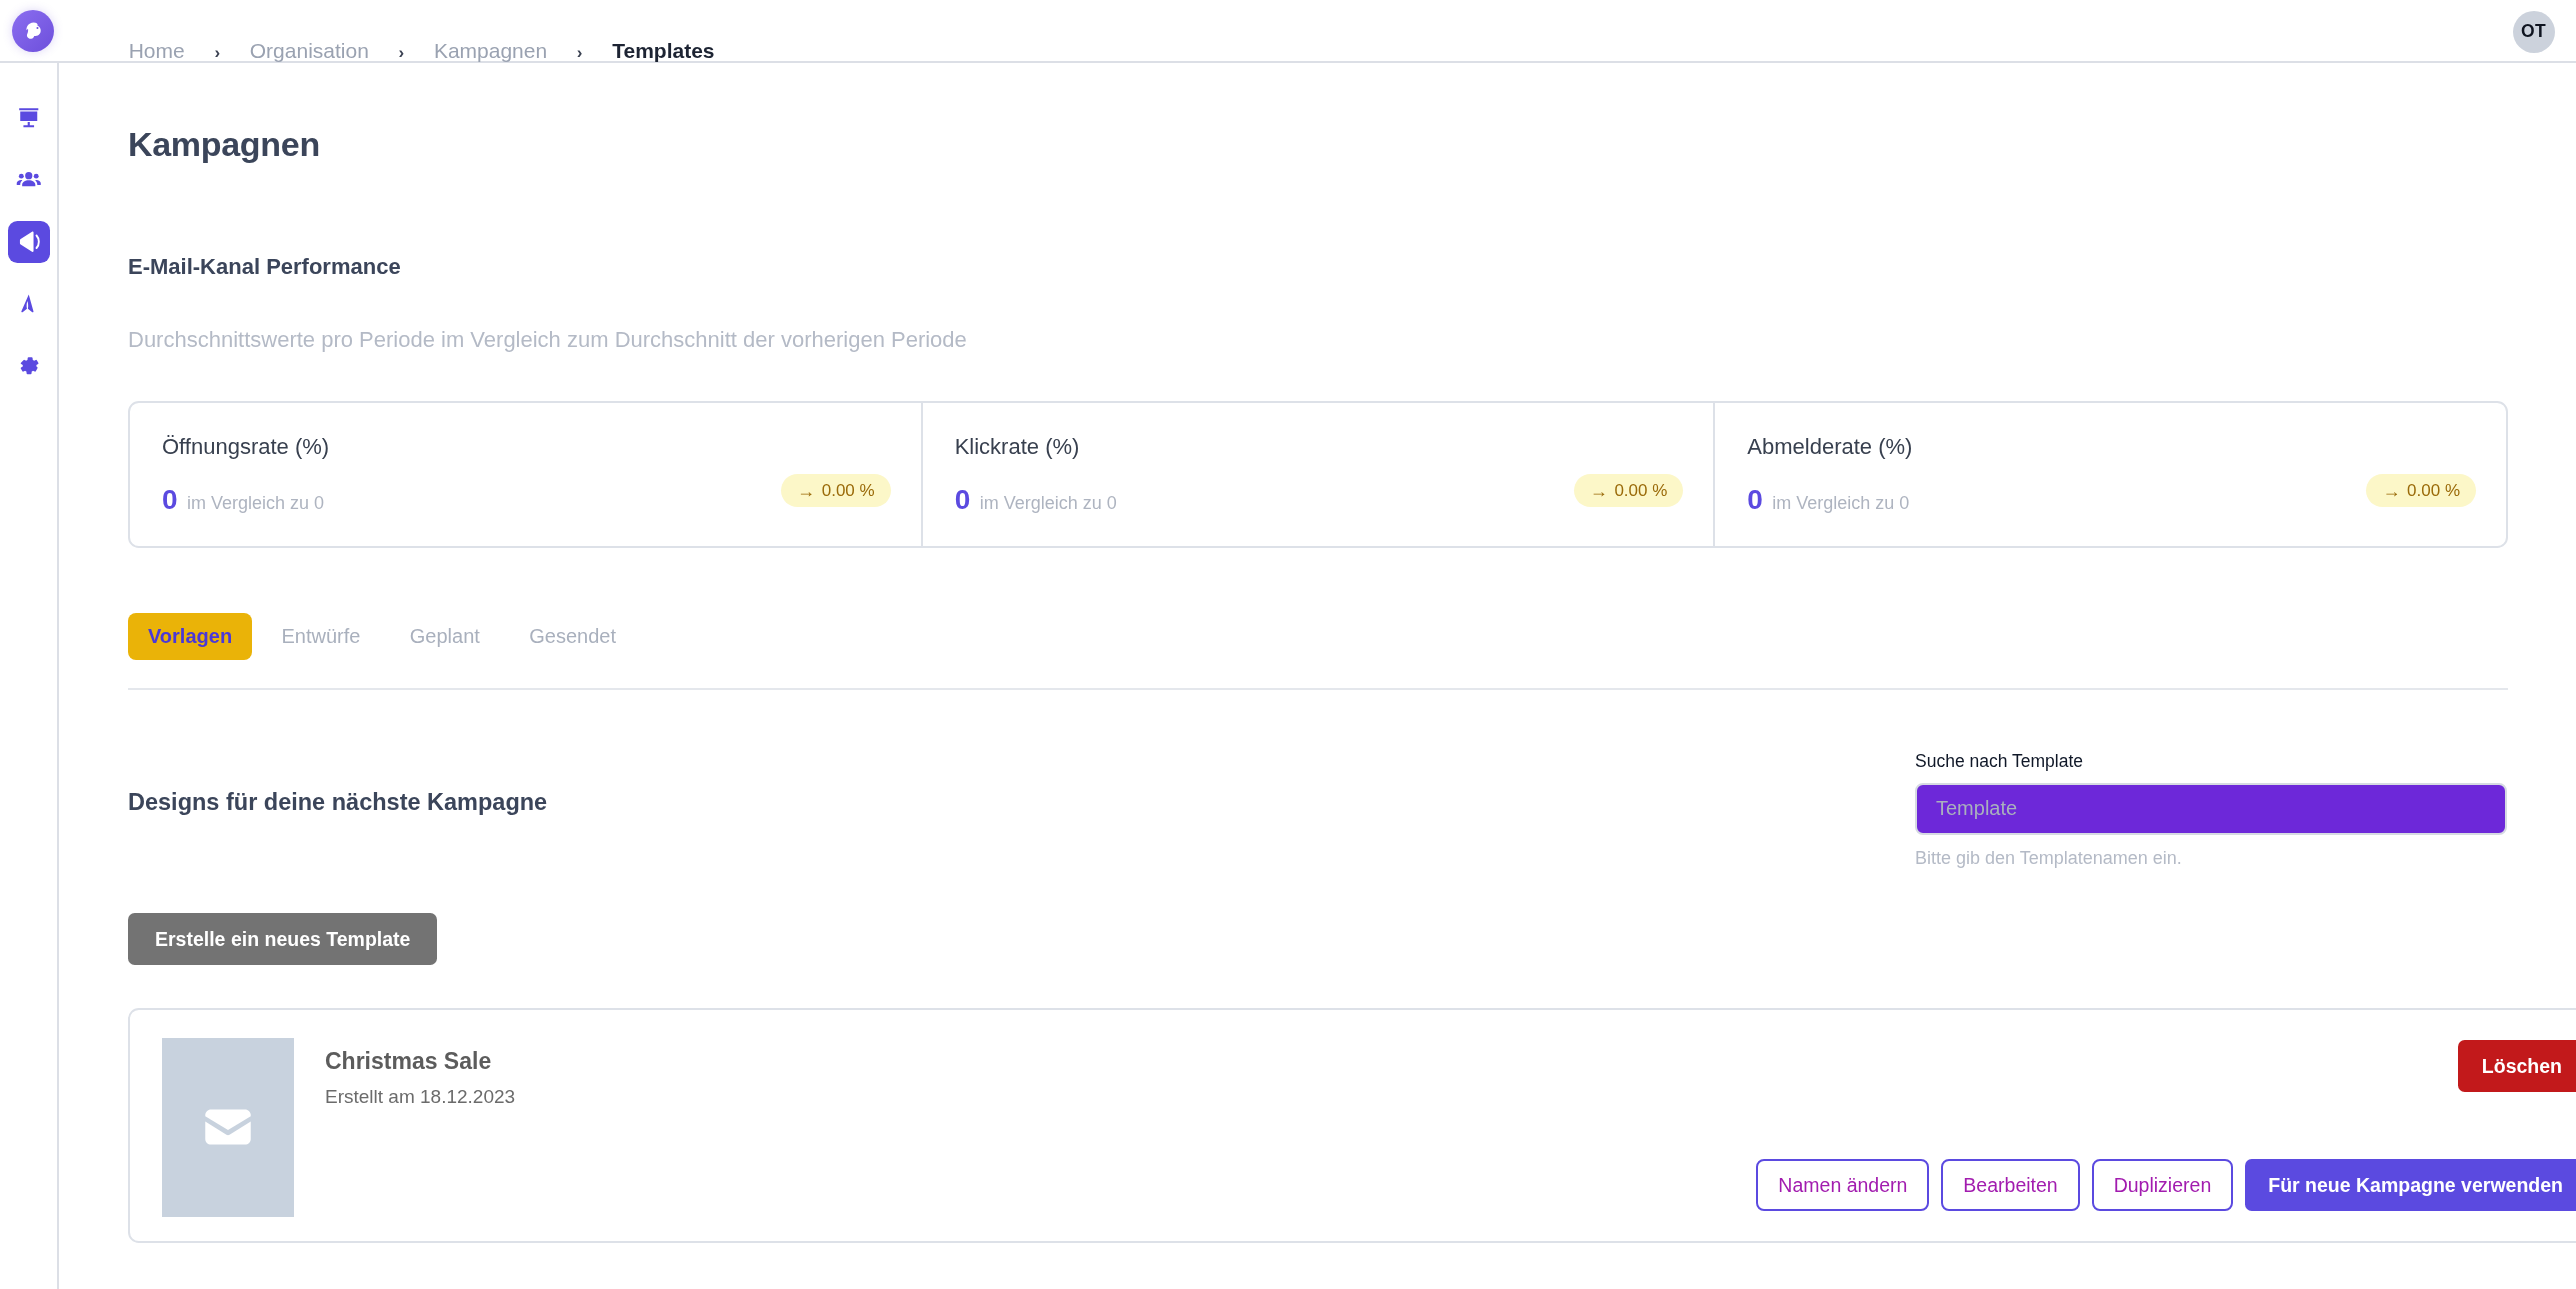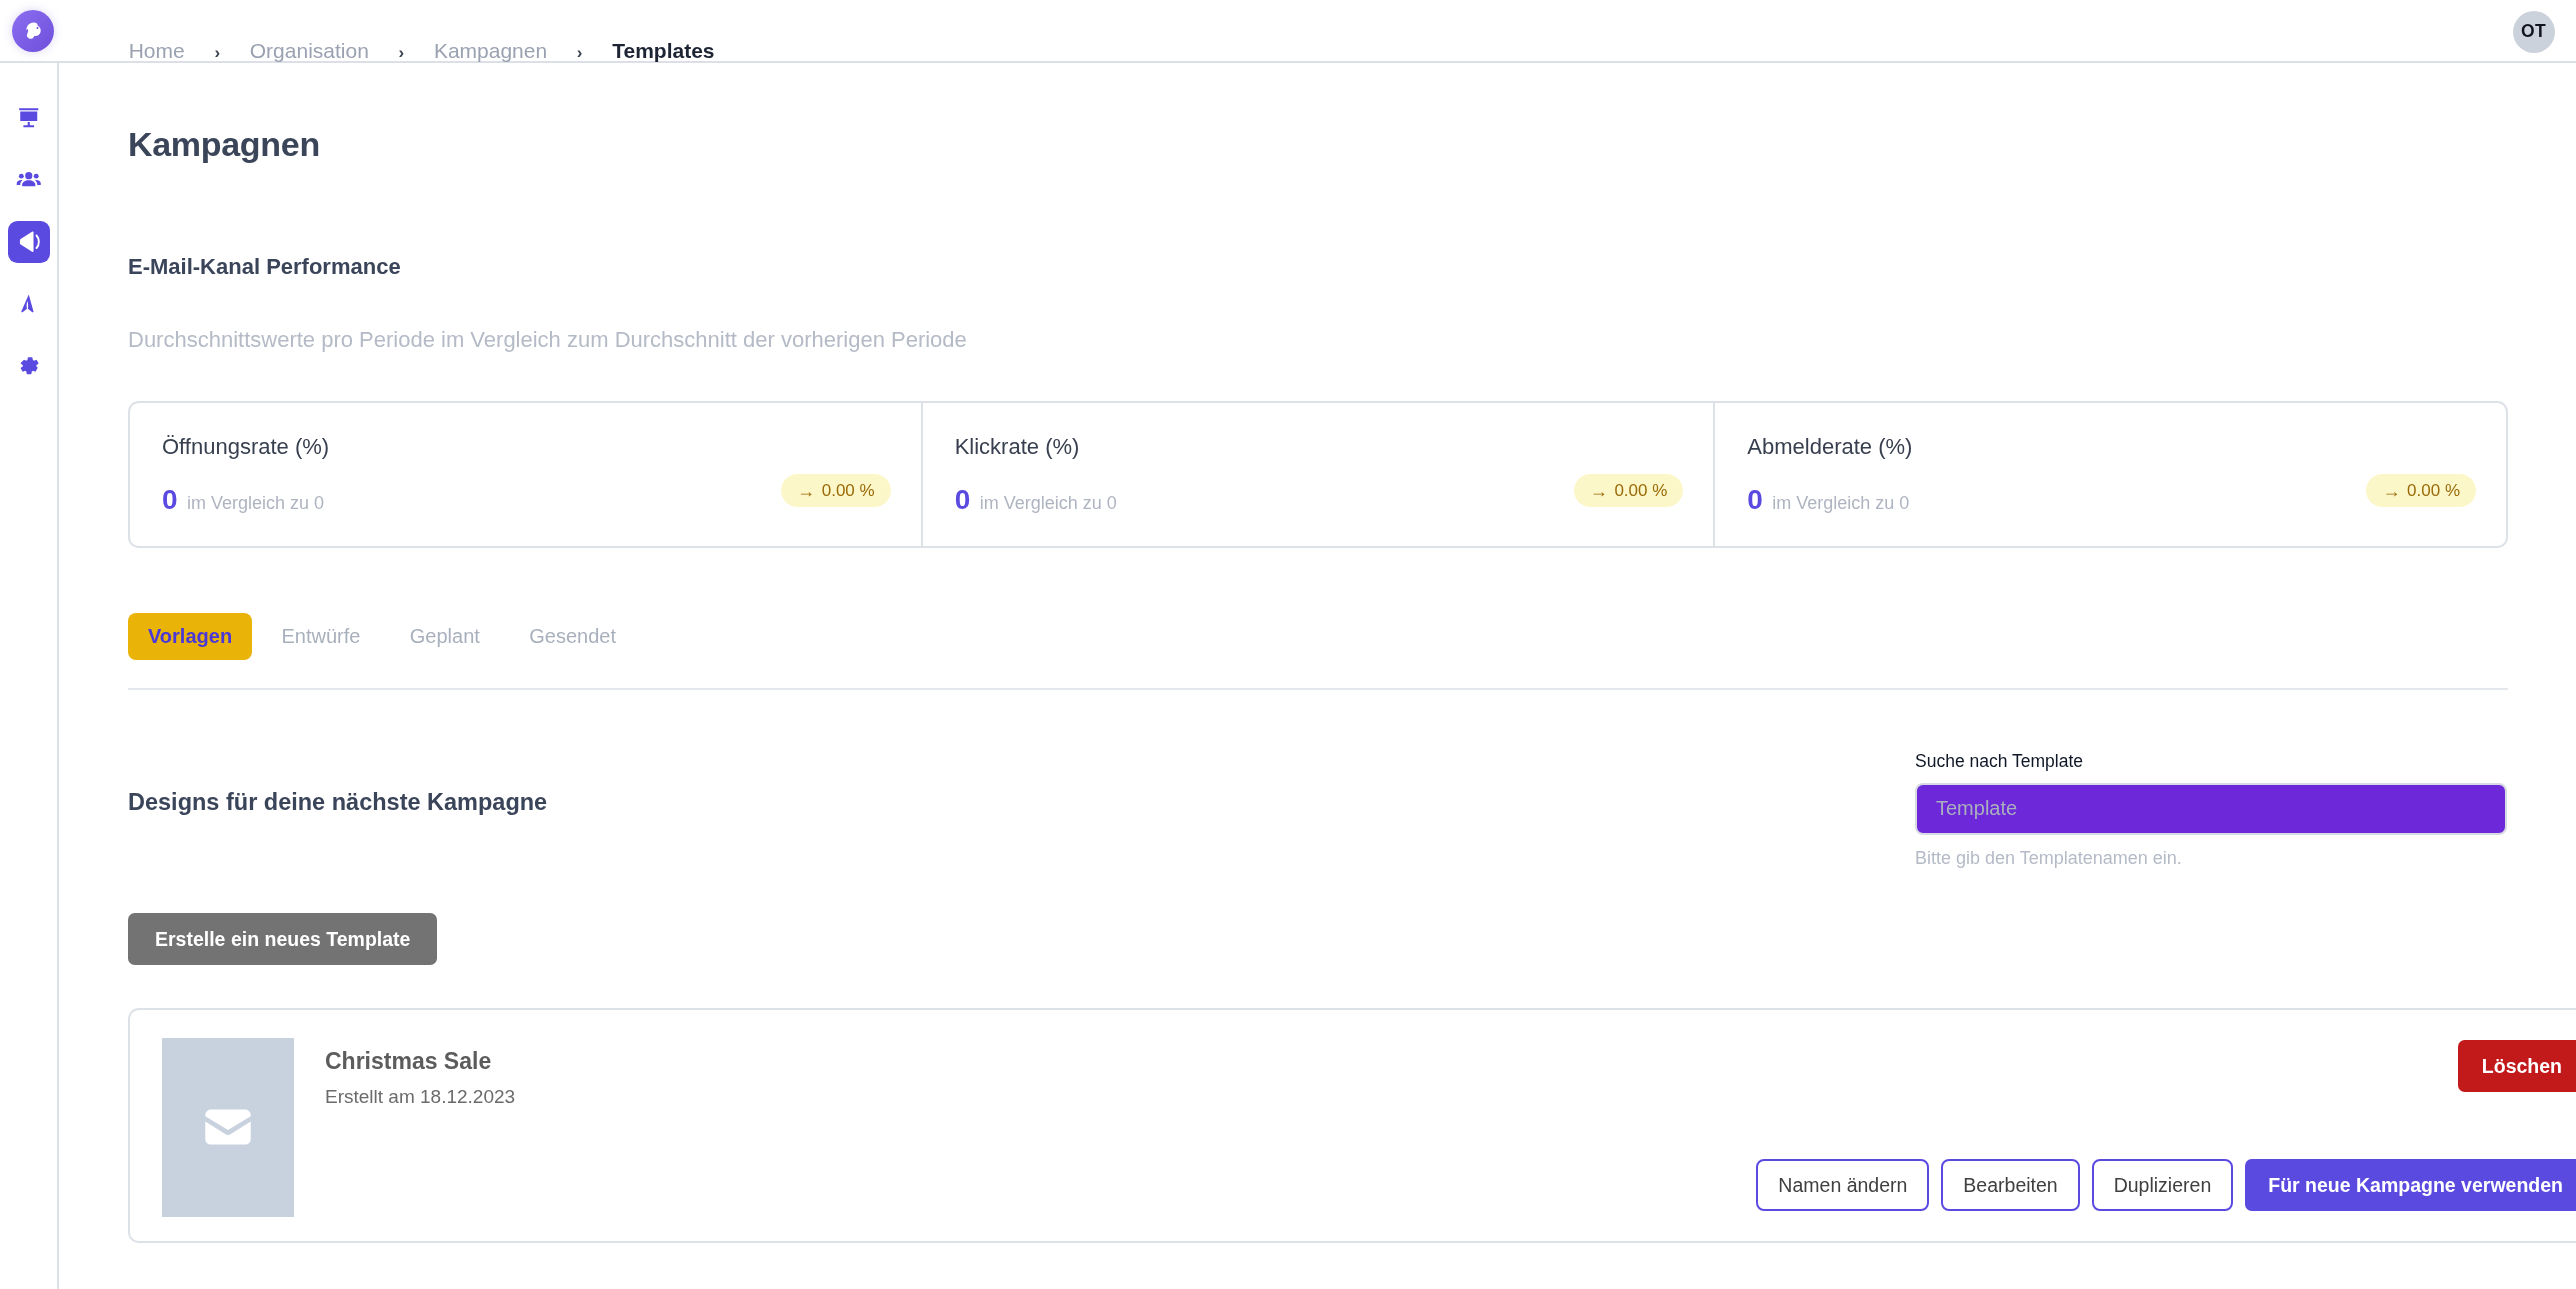--- a/index.html
+++ b/index.html
@@ -162,21 +162,21 @@
     position: absolute; right: 32px; top: 30px;
     background: #c2191b; color: #fff; font-size: 19.5px; font-weight: 700;
     padding: 0 24px; height: 52px; border-radius: 6.7px; border: none;
     display: inline-flex; align-items: center;
   }
   .tpl-actions {
     position: absolute; right: 32px; bottom: 30px;
     display: flex; align-items: center; gap: 12px;
   }
   .ghost-btn {
-    background: #fff; color: #404040; border: 2px solid #5b4ae0;
+    background: #fff; color: #a21caf; border: 2px solid #5b4ae0;
     font-size: 19.5px; padding: 0 20px; height: 52px; border-radius: 8px;
     display: inline-flex; align-items: center; white-space: nowrap;
   }
   .solid-btn {
     background: #5b4ae0; color: #fff; border: none; font-weight: 700;
     font-size: 19.5px; padding: 0 23px; height: 52px; border-radius: 6.7px;
     display: inline-flex; align-items: center; white-space: nowrap;
   }
 </style>
 </head>

